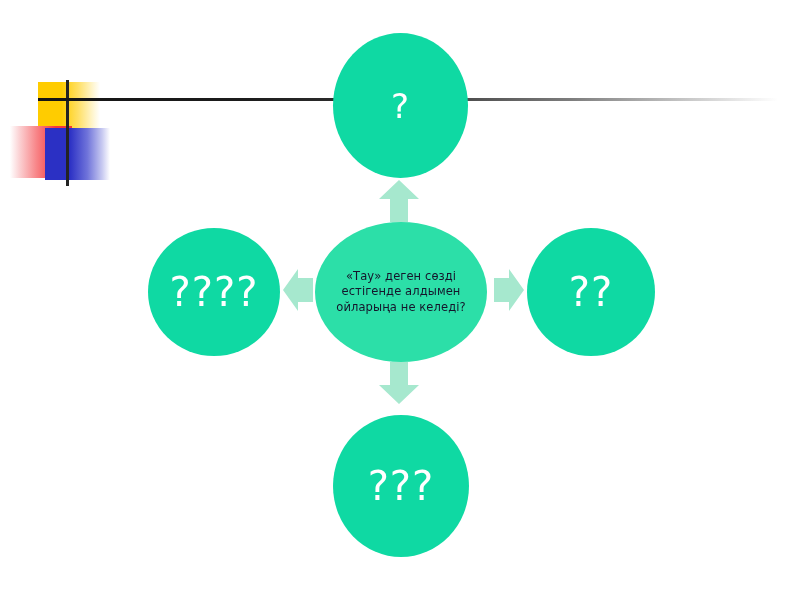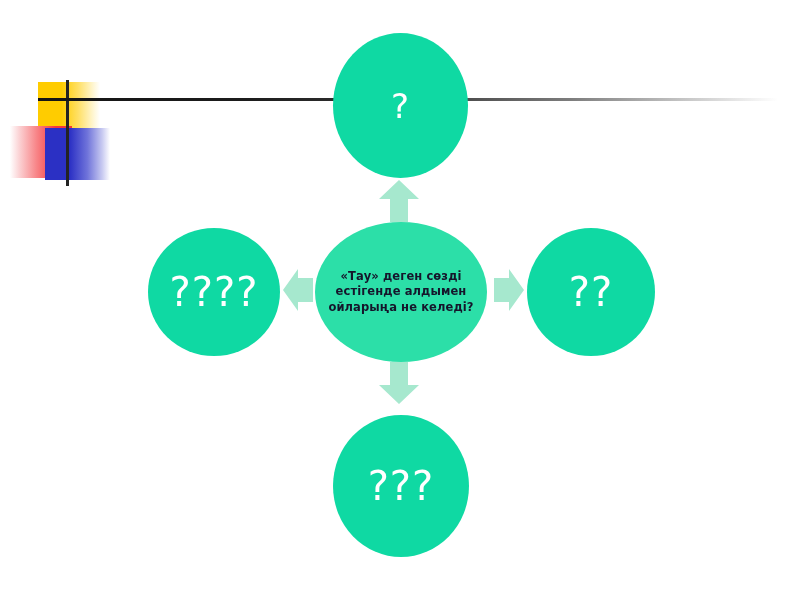--- a/index.html
+++ b/index.html
@@ -123,21 +123,21 @@
     left: 315px;
     top: 222px;
     width: 172px;
     height: 140px;
     background: #2CDFA8;
   }
   #center-text {
     color: #15152B;
     font-size: 11.5px;
     line-height: 1.32;
-    font-weight: 700;
+    font-weight: 400;
     padding: 0 0;
     letter-spacing: 0.1px;
   }
 
   
   .arrow {
     position: absolute;
   }
   .arrow svg { display: block; }
 

